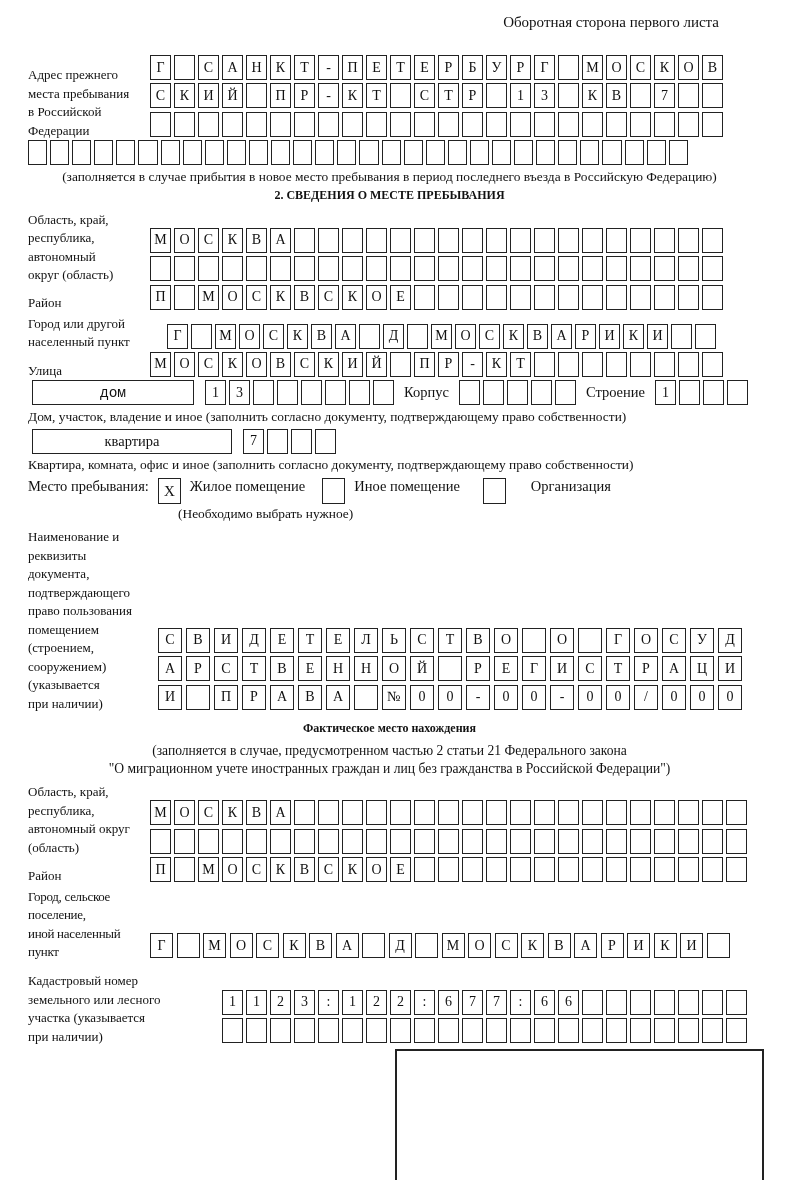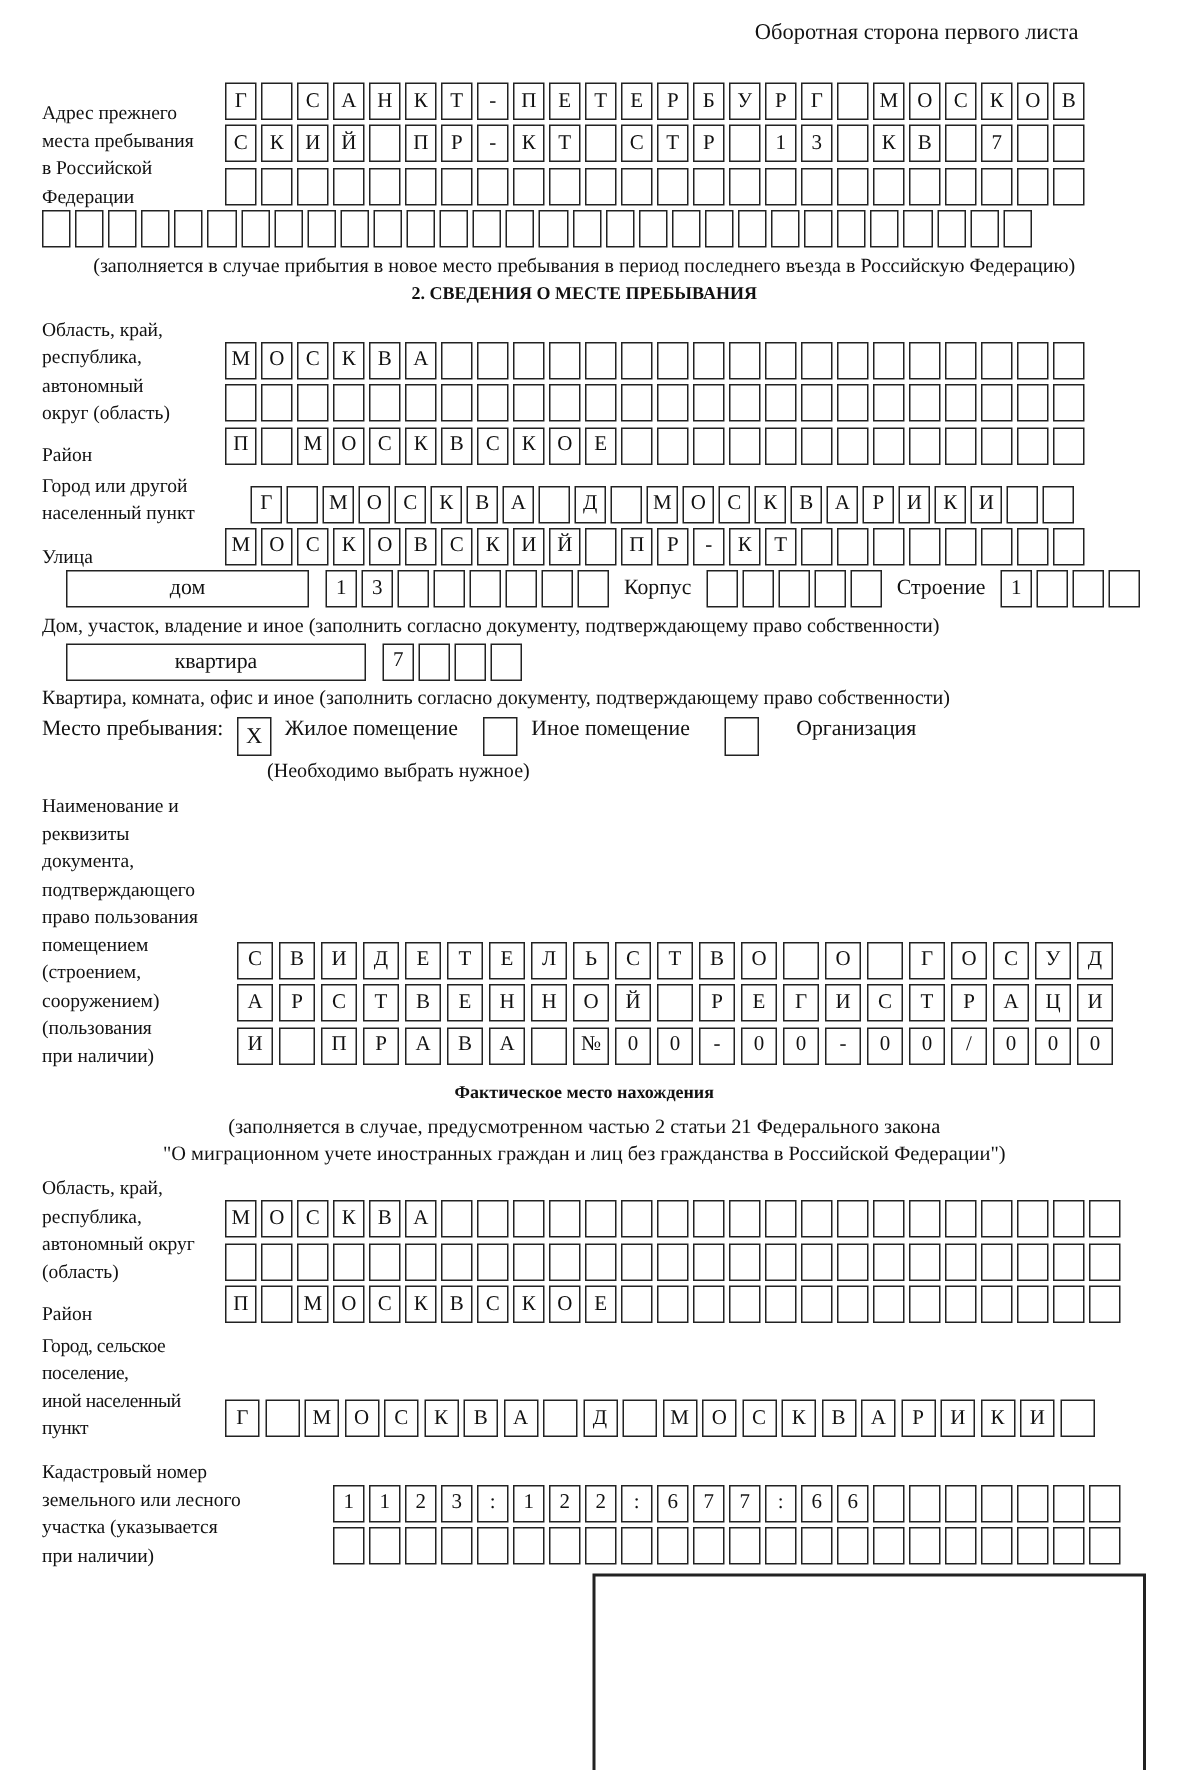--- a/index.html
+++ b/index.html
@@ -27,22 +27,22 @@
   .field.cad-field > .label{flex:0 0 194px;}
   .field > .rows{flex:1 1 auto;min-width:0;}
   .tight{letter-spacing:-0.3px;font-size:12.3px;}
   .caption{font-size:13.4px;line-height:16px;margin-bottom:2px;}
   .center{text-align:center;}
   .heading{font-weight:bold;font-size:12px;text-align:center;margin:3px 0 6px;}
   .wide-box{
     flex:0 0 auto;height:23px;border:1.6px solid #222;
     display:flex;align-items:center;justify-content:center;font-size:14.5px;
   }
-  .dom-box{width:160px;margin-left:16px;margin-right:8px;}
-  .kv-box{width:198px;margin-left:16px;margin-right:8px;}
+  .dom-box{width:160px;margin-left:4px;margin-right:8px;font-family:Liberation Mono, monospace;}
+  .kv-box{width:198px;margin-left:4px;margin-right:8px;}
   .inline-label{font-size:14.5px;margin:0 7px;flex:0 0 auto;}
   .cells-inline{display:flex;gap:3px;flex-wrap:nowrap;}
   .stay-row{display:flex;gap:9px;margin:5px 0 2px;font-size:14.5px;}
   .checkbox{
     flex:0 0 auto;width:21px;height:24px;border:1.6px solid #222;
     display:flex;align-items:center;justify-content:center;font-size:15px;
   }
   .stay-note{font-size:13.4px;margin:1px 0 4px 150px;}
   .sub-caption{font-size:13.6px;line-height:17.5px;text-align:center;}
   .stamp-box{width:365px;height:175px;border:2px solid #222;margin:3px 0 6px 367px;}
@@ -392,21 +392,21 @@
     <span style="margin-left:16px">Организация</span>
   </div>
   <div class="stay-note">(Необходимо выбрать нужное)</div>
 
   <div class="field doc-field">
     <div class="label">
         <div>Наименование и реквизиты</div>
         <div>документа, подтверждающего</div>
         <div>право пользования</div>
         <div>помещением (строением,</div>
-        <div>сооружением) (пользования</div>
+        <div>сооружением) (указывается</div>
         <div>при наличии)</div>
       </div>
     <div class="rows">
       <div class="box-row wide21">
           <span class="cell">С</span>
           <span class="cell">В</span>
           <span class="cell">И</span>
           <span class="cell">Д</span>
           <span class="cell">Е</span>
           <span class="cell">Т</span>

